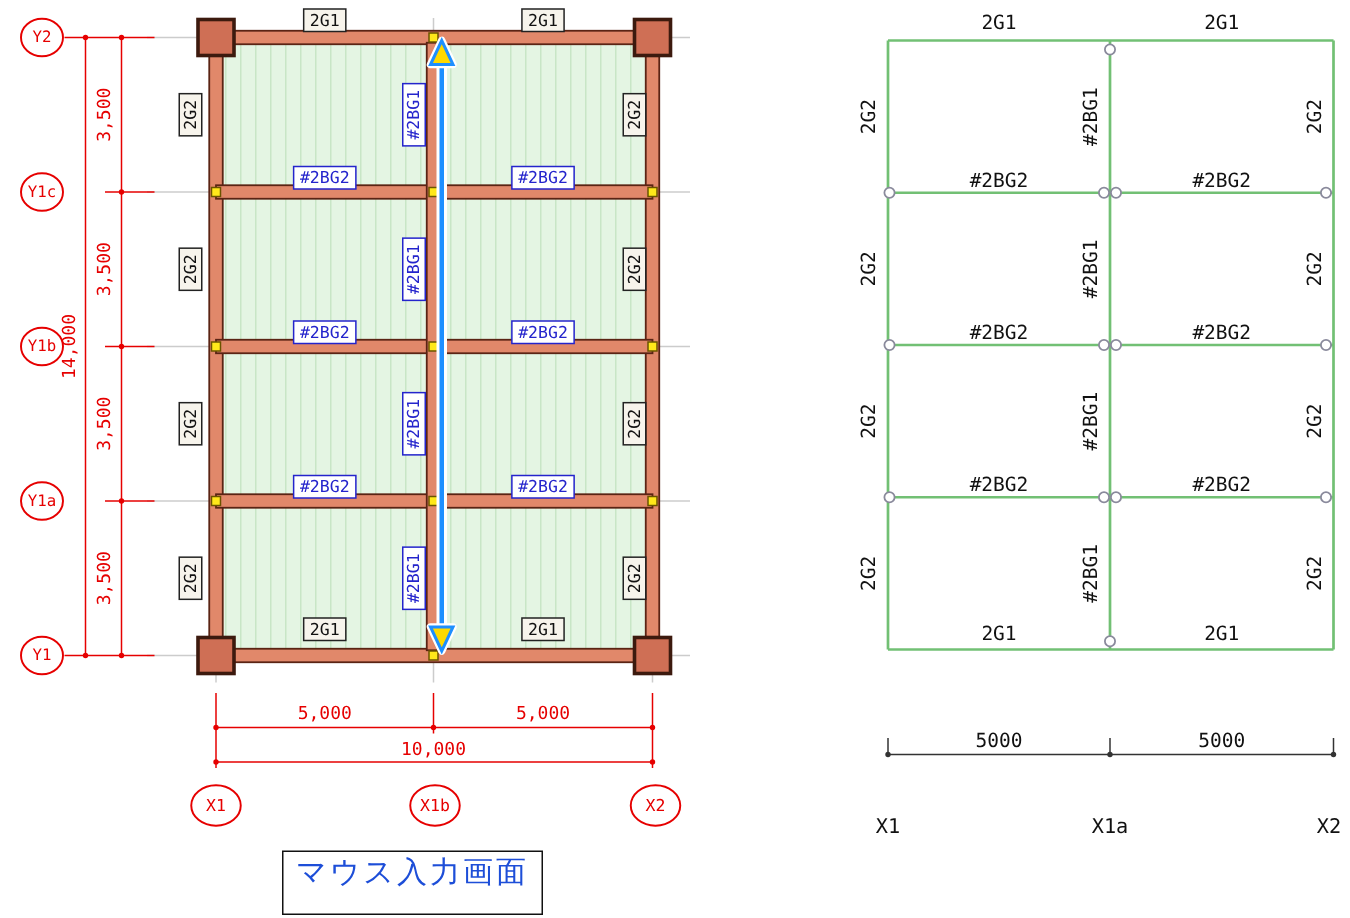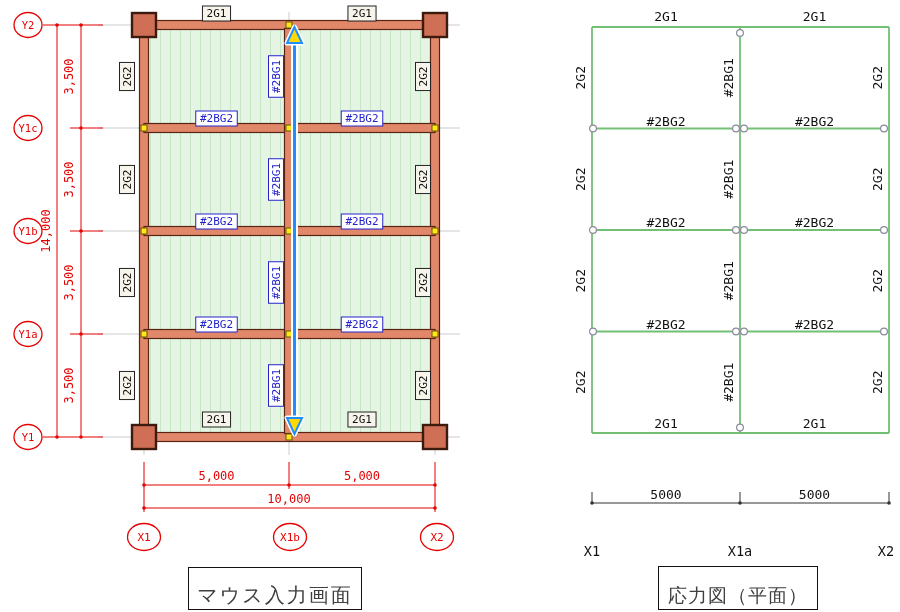--- a/index.html
+++ b/index.html
@@ -1,20 +1,20 @@
 <!DOCTYPE html>
 <html><head>
 <meta charset="utf-8">
 <style>
   html,body{margin:0;padding:0;background:#fff;}
   .screen{position:relative;width:900px;height:612px;background:#ffffff;overflow:hidden;
           font-family:"Liberation Sans",sans-serif;}
   #cad{position:absolute;left:0;top:0;}
-  .title-box{position:absolute;display:flex;align-items:flex-end;justify-content:center;
-             background:#ffffff;border:1.5px solid #111;color:#404040;}
+  .title-box{position:absolute;display:flex;align-items:flex-start;justify-content:center;
+             background:#ffffff;border:1.5px solid #111;color:#1d4ed8;}
   #left-title{left:188px;top:567px;width:172px;height:41px;font-size:20px;letter-spacing:2px;}
   #right-title{left:658px;top:566px;width:158px;height:42px;font-size:19px;letter-spacing:1px;}
 </style>
 </head>
 <body>
 
 <div class="screen">
   <svg id="cad" width="900" height="612" viewBox="0 0 900 612">
       <line x1="98" y1="25" x2="460" y2="25" stroke="#cccccc" stroke-width="1"></line>
       <line x1="98" y1="128" x2="460" y2="128" stroke="#cccccc" stroke-width="1"></line>
@@ -230,16 +230,13 @@
       <circle cx="889" cy="503" r="1.8" fill="#333"></circle>
       <text x="666" y="494.5" fill="#111111" font-size="13" text-anchor="middle" dominant-baseline="central" font-family="&quot;DejaVu Sans Mono&quot;,&quot;Liberation Mono&quot;,monospace">5000</text>
       <text x="814.5" y="494.5" fill="#111111" font-size="13" text-anchor="middle" dominant-baseline="central" font-family="&quot;DejaVu Sans Mono&quot;,&quot;Liberation Mono&quot;,monospace">5000</text>
       <text x="592" y="551" fill="#111111" font-size="13.5" text-anchor="middle" dominant-baseline="central" font-family="&quot;DejaVu Sans Mono&quot;,&quot;Liberation Mono&quot;,monospace">X1</text>
       <text x="740" y="551" fill="#111111" font-size="13.5" text-anchor="middle" dominant-baseline="central" font-family="&quot;DejaVu Sans Mono&quot;,&quot;Liberation Mono&quot;,monospace">X1a</text>
       <text x="886" y="551" fill="#111111" font-size="13.5" text-anchor="middle" dominant-baseline="central" font-family="&quot;DejaVu Sans Mono&quot;,&quot;Liberation Mono&quot;,monospace">X2</text>
     </svg>
   <div class="title-box" id="left-title">
     <span>マウス入力画面</span>
   </div>
-  <div class="title-box" id="right-title">
-    <span>応力図（平面）</span>
-  </div>
 </div>
 
 </body></html>

